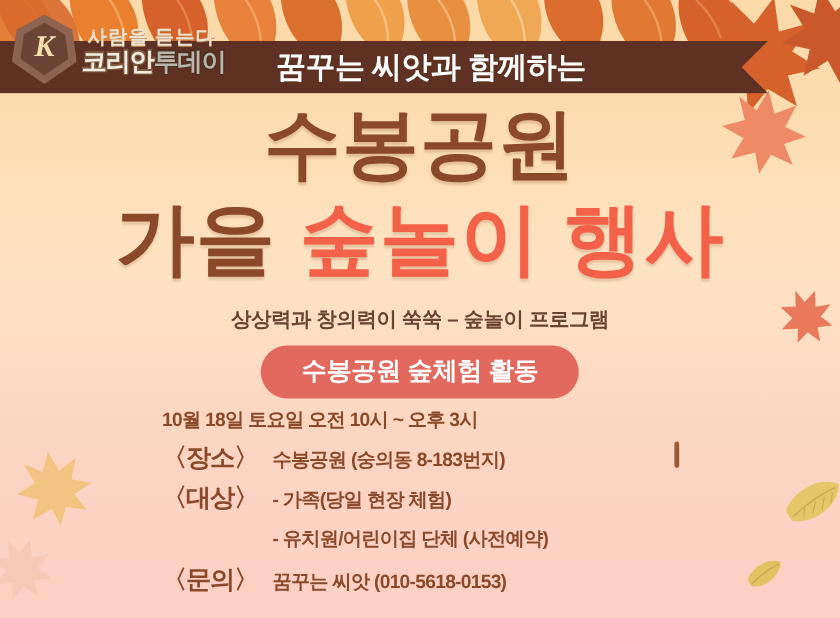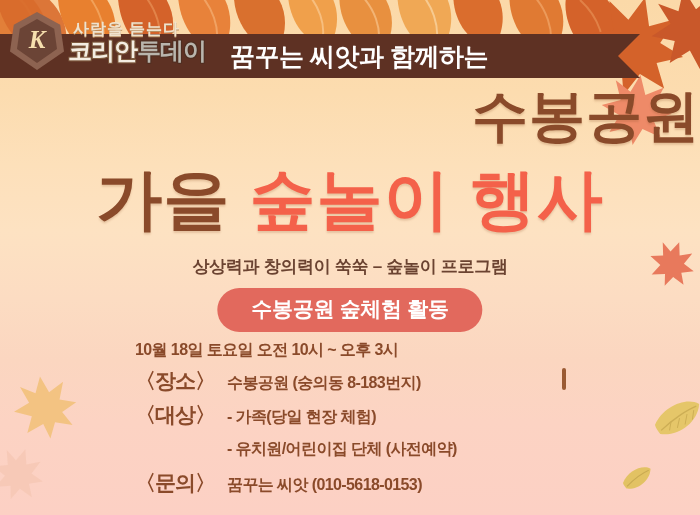--- a/index.html
+++ b/index.html
@@ -92,35 +92,35 @@
     color:#f0e2cd;
     font-size:16px;
     font-weight:bold;
     letter-spacing:1px;
     text-shadow:0 1px 0 #b98d5f;
     margin-bottom:-1px;
     padding-left:5px;
     font-family:Liberation Serif, serif;
   }
   #logo-name {
-    font-size:24px;
+    font-size:21px;
     font-weight:bold;
     letter-spacing:-1px;
     line-height:1;
     white-space:nowrap;
   }
   #logo-name .kr { color:#f4ede2; text-shadow:1px 1px 0 #7d5a3e, -1px 1px 0 #7d5a3e, 1px -1px 0 #7d5a3e, -1px -1px 0 #7d5a3e; }
   #logo-name .td { color:#b9b5ad; text-shadow:1px 1px 0 #4f2f22, -1px 1px 0 #4f2f22, 1px -1px 0 #4f2f22, -1px -1px 0 #4f2f22; }
 
   
   #title-1 {
     position:absolute;
     left:0; right:0; top:88px;
-    text-align:right;
-    font-size:56px;
+    text-align:center;
+    font-size:64px;
     line-height:1;
     font-weight:bold;
     color:#8a4a2a;
     letter-spacing:1px;
     text-shadow:0 2px 2px rgba(150,90,50,.25);
     z-index:4;
   }
   #title-2 {
     position:absolute;
     left:0; right:0; top:166px;

